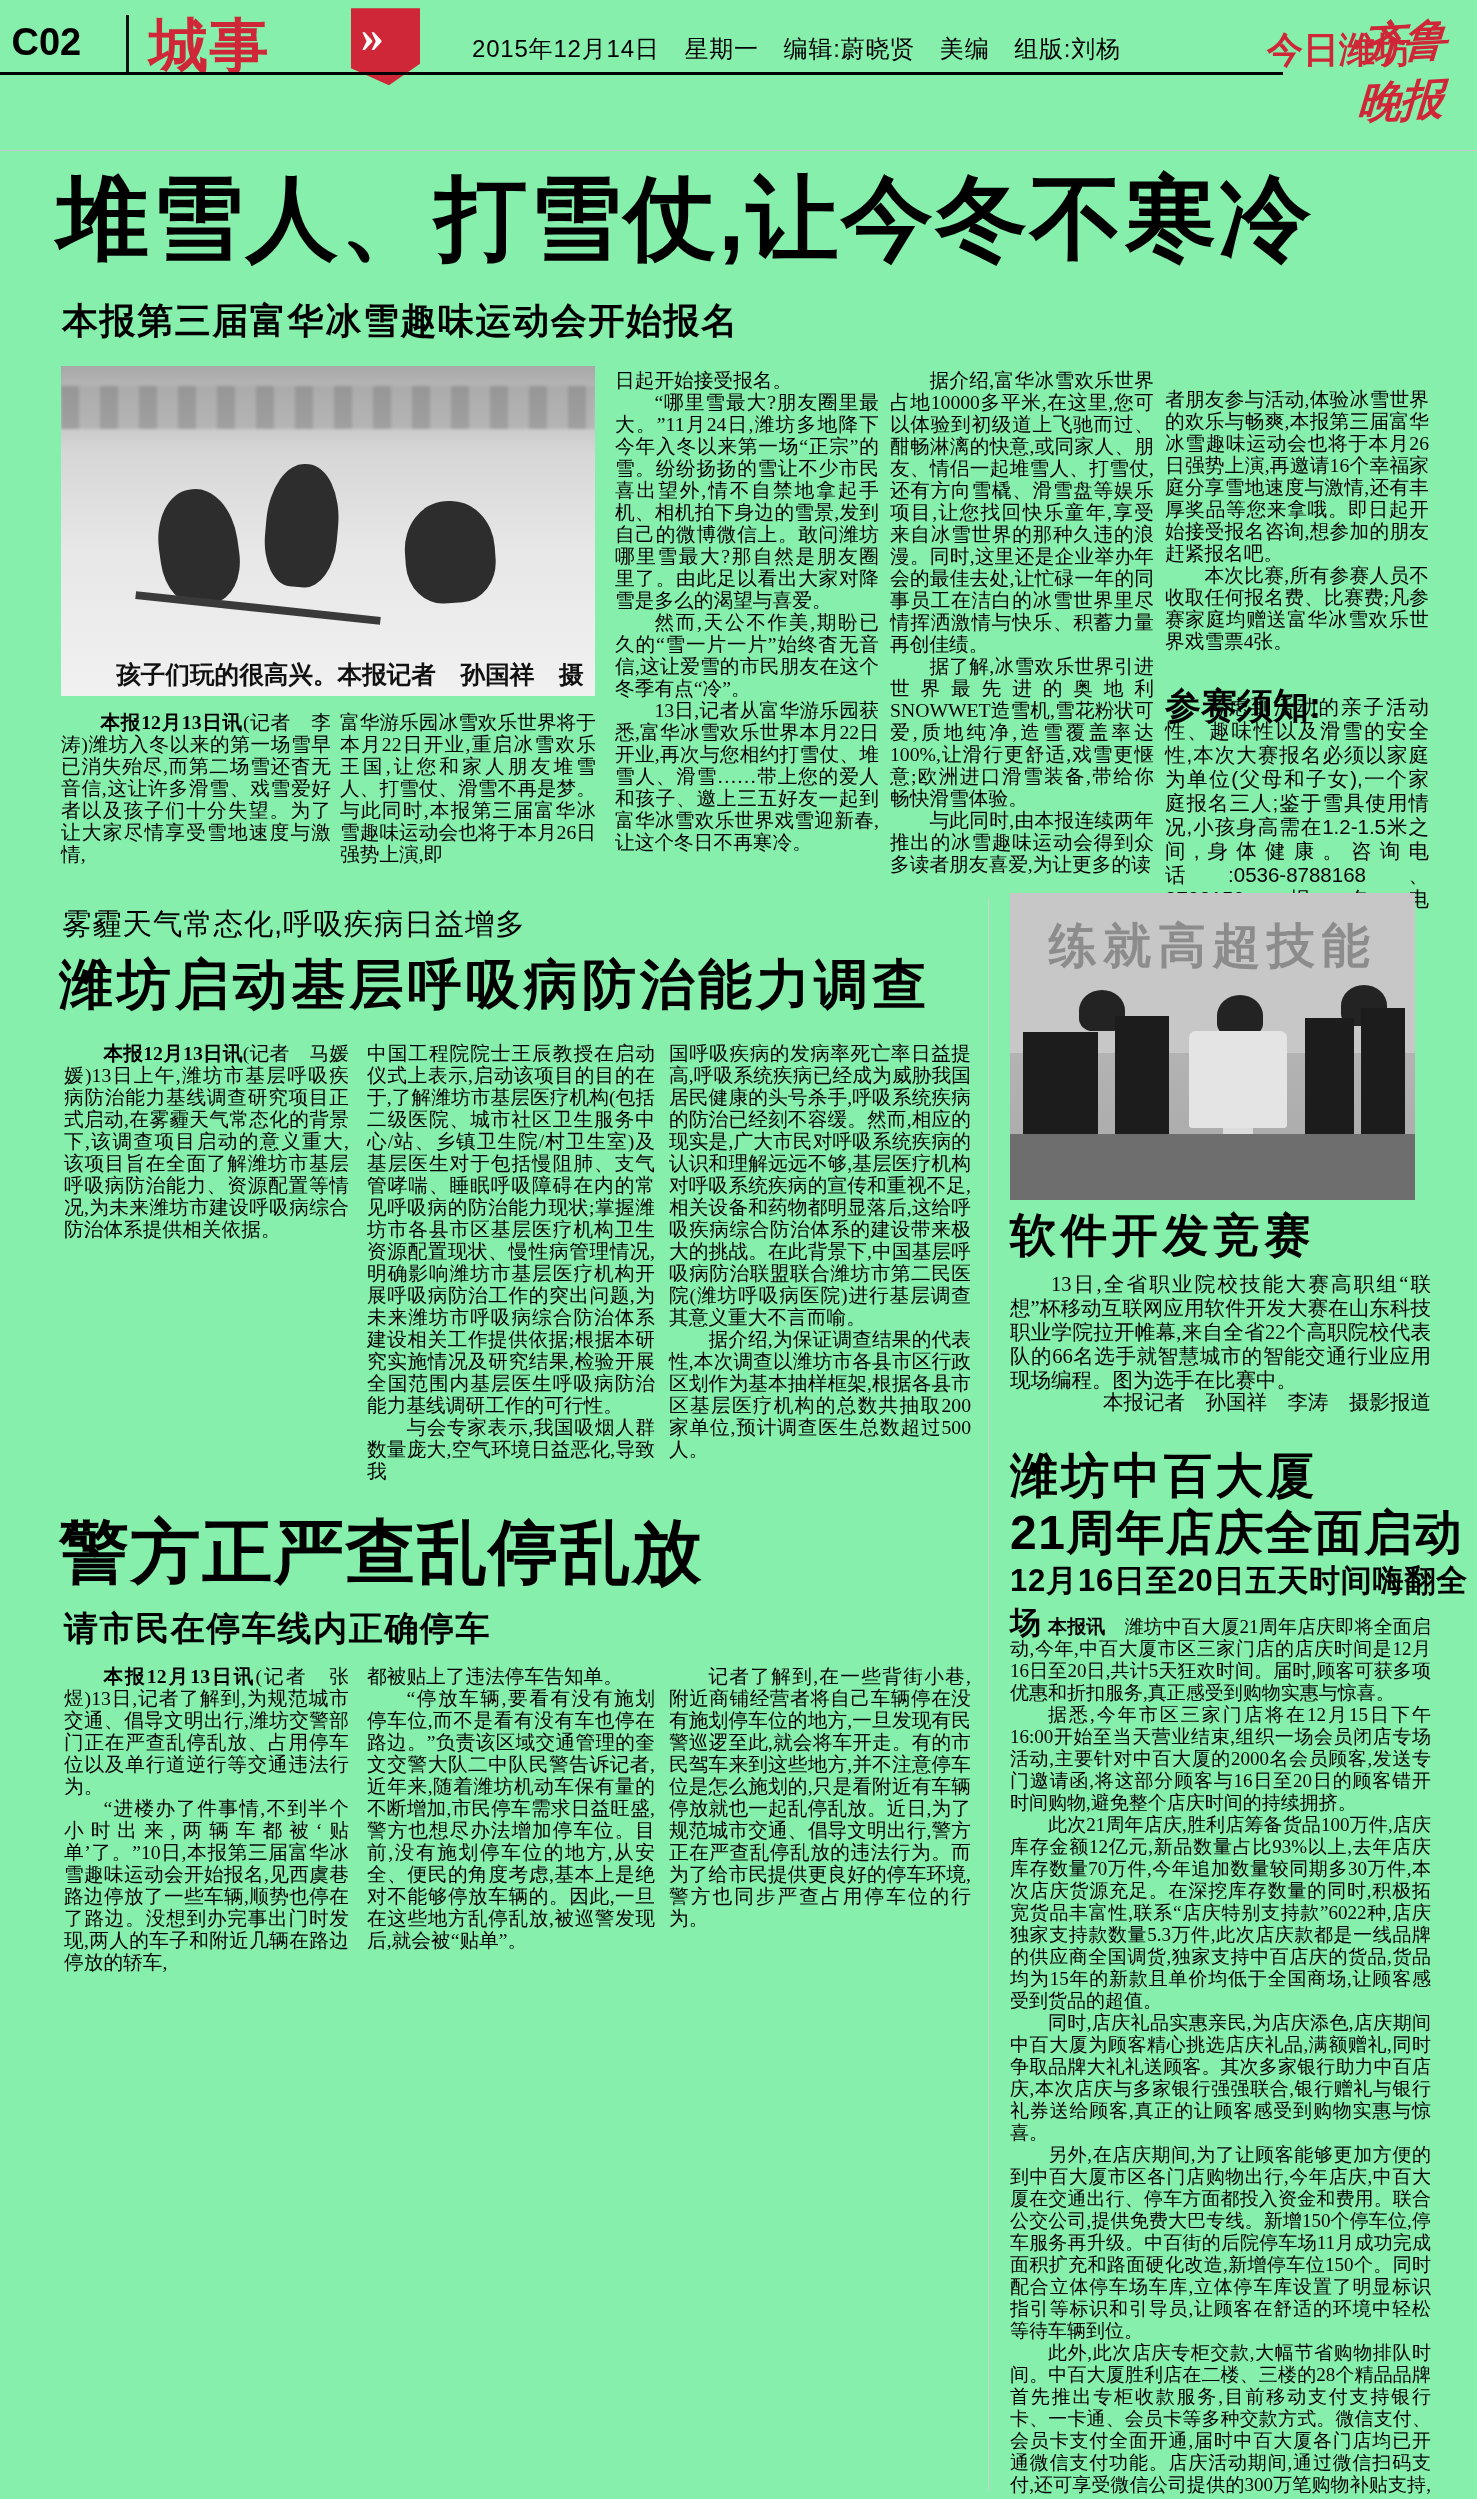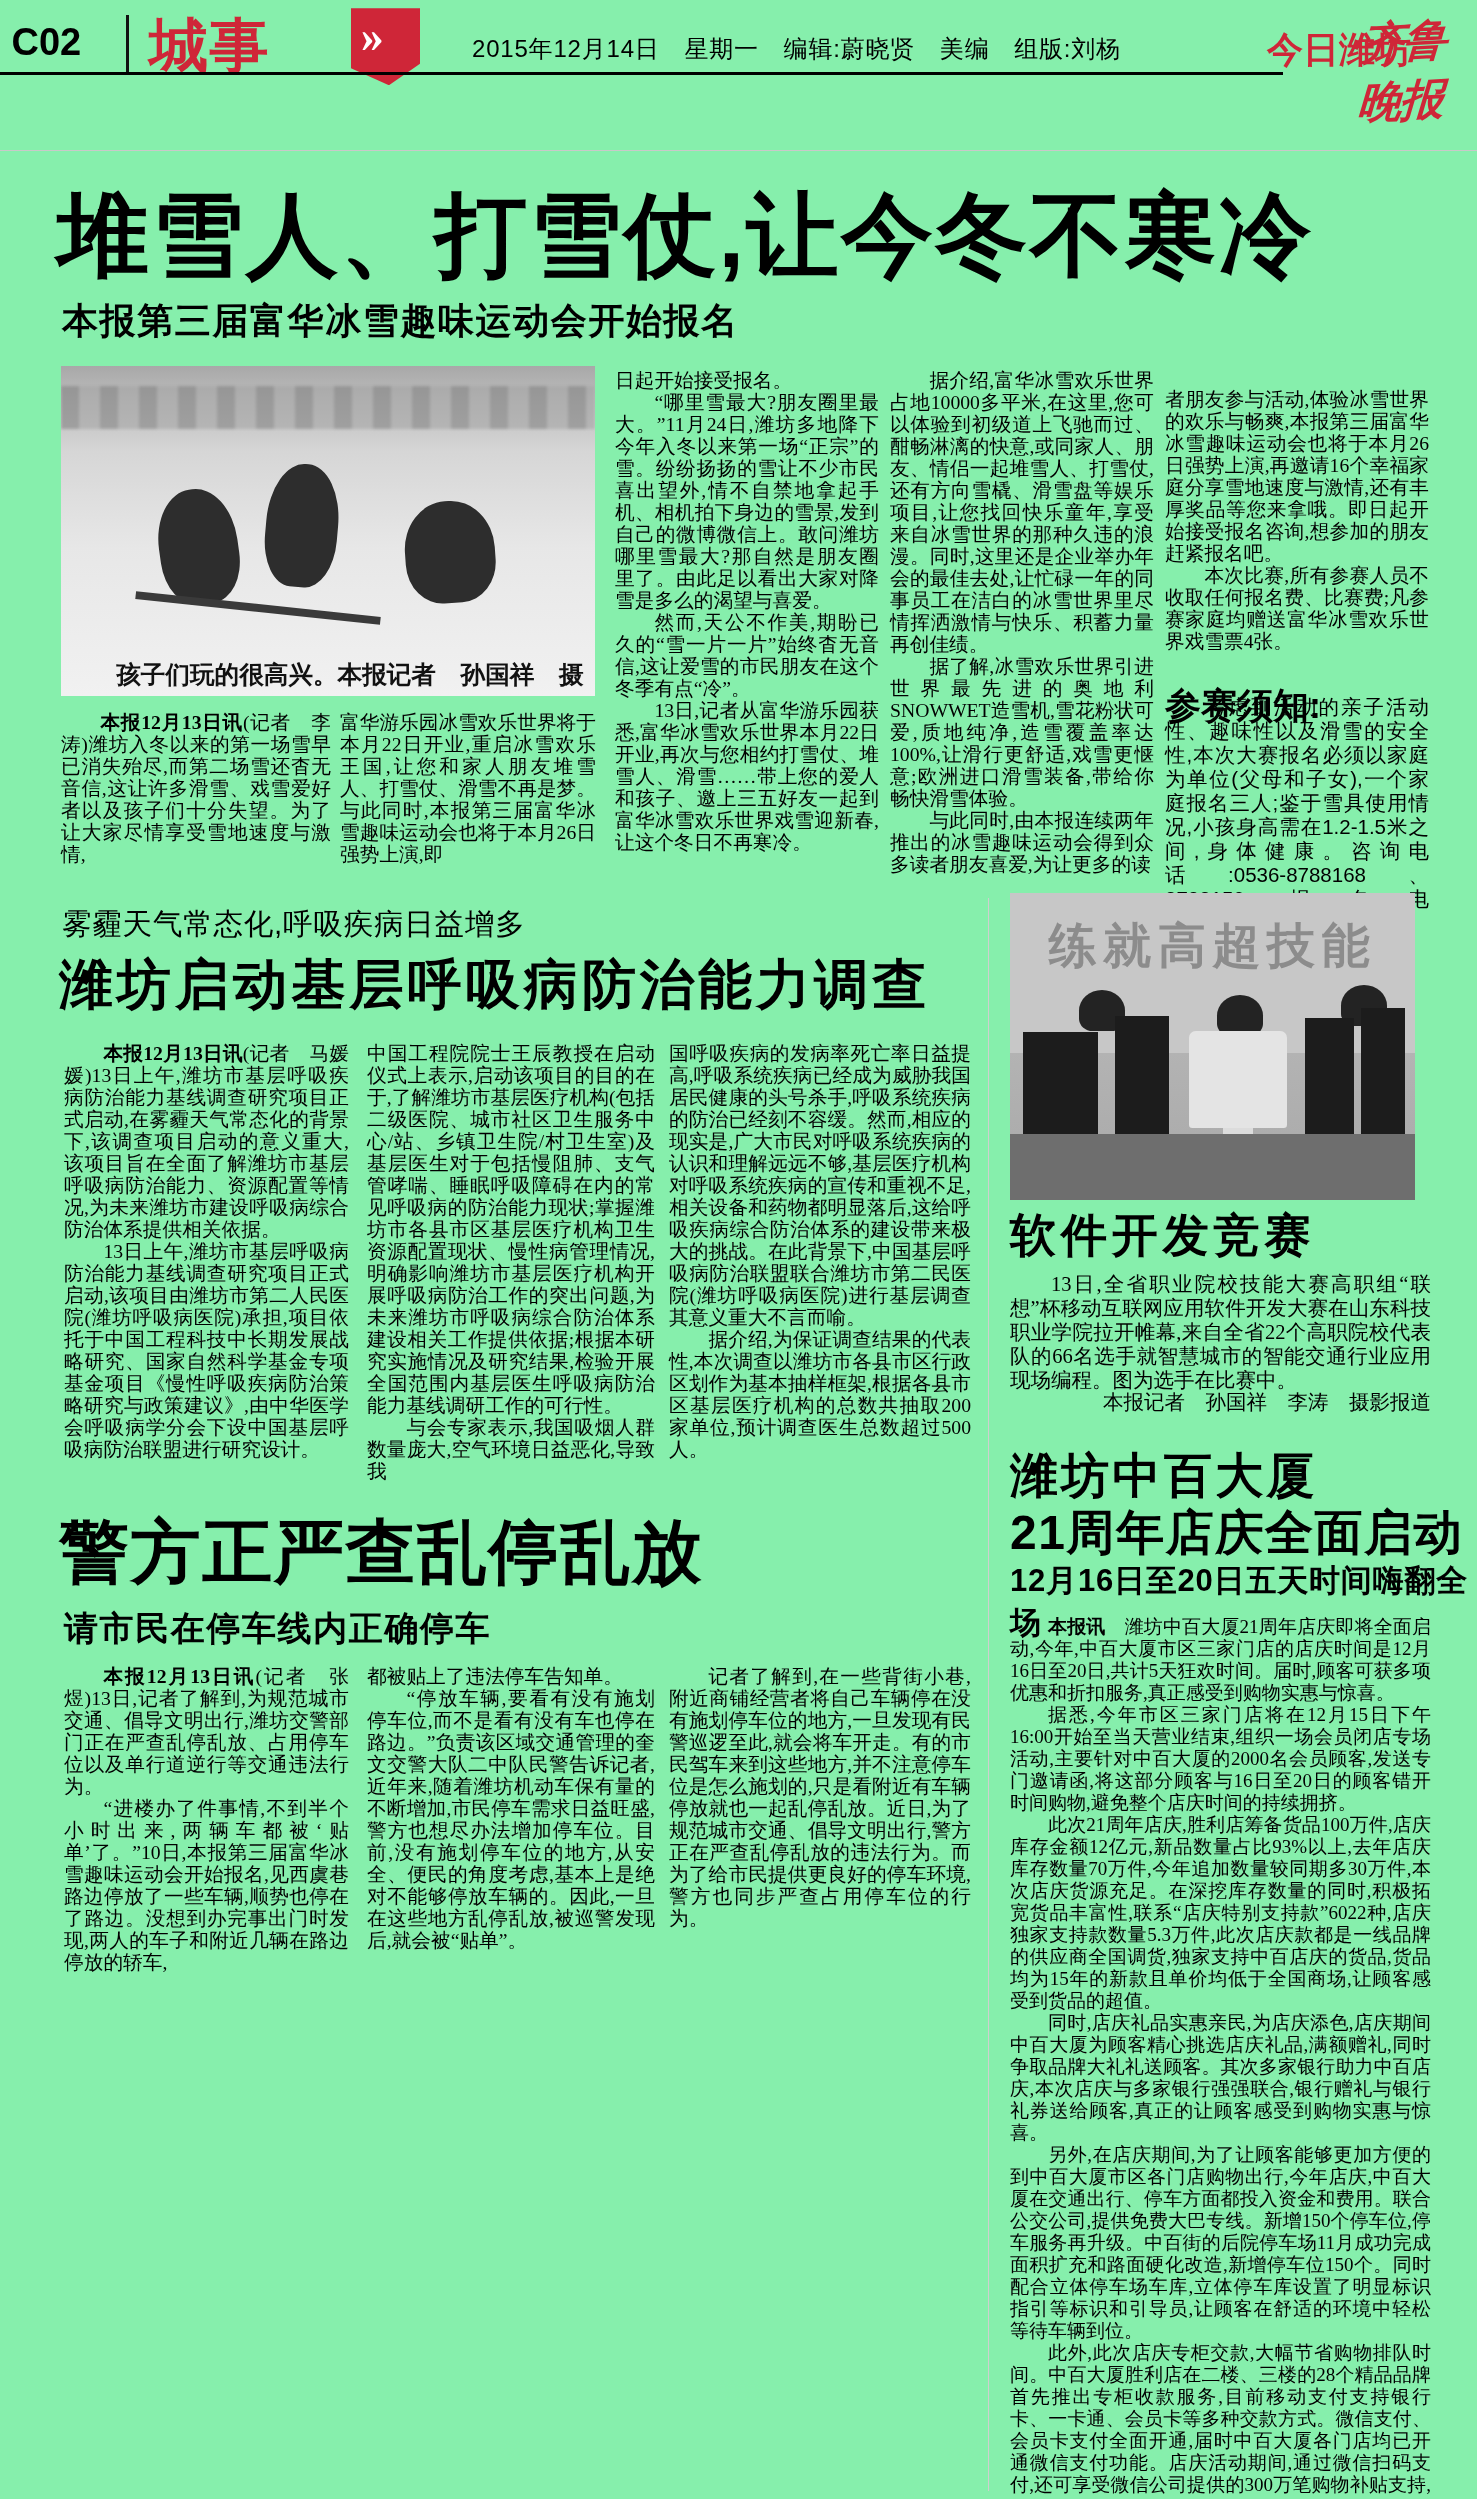--- a/index.html
+++ b/index.html
@@ -17,21 +17,21 @@
           clip-path:polygon(0 0,100% 0,100% 72%,55% 100%,0 78%); }
   .flag span { position:absolute; left:9.8px; top:1.6px; color:#fff; font-size:46px; font-weight:bold; }
   .dateline { left:472px; top:33px; font-size:24px; letter-spacing:0.8px; }
   .hline { left:0; top:72px; width:1283px; height:2.5px; background:#000; }
   .hairline { left:0; top:150px; width:1478px; height:0.8px; background:#c9c9c9; }
   .brandcn { left:1267px; top:26px; font-size:36px; font-weight:bold; color:var(--red); }
   .brandscript { left:1359px; top:11.5px; font-size:44px; font-weight:bold; font-style:italic;
                  color:var(--red); transform:rotate(-3deg) skewX(-6deg); letter-spacing:-1.6px; }
 
   
-  .a1-headline { left:57px; top:174px; width:1377px; font-size:92px; font-weight:bold; letter-spacing:2.5px; }
+  .a1-headline { left:57px; top:157px; width:1377px; font-size:92px; font-weight:bold; letter-spacing:2.5px; }
   .a1-subhead  { left:62px; top:297px; font-size:36px; letter-spacing:1.6px; }
   .photo1 { left:61px; top:366px; width:534px; height:330px; overflow:hidden;
             background:linear-gradient(180deg,#a8a8a8 0,#bdbdbd 10%,#d6d6d6 26%,#e7e7e7 55%,#f1f1f1 100%); }
   .trees { position:absolute; left:0; top:6%; width:100%; height:13%; opacity:.55; filter:blur(1.6px);
            background:repeating-linear-gradient(90deg,#7d7d7d 0 18px,#a3a3a3 18px 39px); }
   .kid { position:absolute; background:#2d2d2d; border-radius:48% 48% 40% 40%; }
   .k1 { left:98px; top:123px; width:79px; height:115px; transform:rotate(-8deg); }
   .k2 { left:205px; top:98px; width:72px; height:123px; transform:rotate(5deg); }
   .k3 { left:344px; top:135px; width:90px; height:102px; transform:rotate(-4deg); }
   .sled { position:absolute; left:74px; top:238px; width:246px; height:8.2px; background:#3a3a3a; transform:rotate(6deg); }
@@ -157,21 +157,20 @@
     <div class="abs col notice-body">
         <p>考虑到活动的亲子活动性、趣味性以及滑雪的安全性,本次大赛报名必须以家庭为单位(父母和子女),一个家庭报名三人;鉴于雪具使用情况,小孩身高需在1.2-1.5米之间,身体健康。咨询电话:0536-8788168、8788159;报名电话:13573629251。</p>
       </div>
   </section>
 
   <section>
     <div class="abs a2-kicker sans">雾霾天气常态化,呼吸疾病日益增多</div>
     <h1 class="abs a2-headline sans">潍坊启动基层呼吸病防治能力调查</h1>
     <div class="abs col a2c1">
         <p><b>本报12月13日讯</b>(记者　马媛媛)13日上午,潍坊市基层呼吸疾病防治能力基线调查研究项目正式启动,在雾霾天气常态化的背景下,该调查项目启动的意义重大,该项目旨在全面了解潍坊市基层呼吸病防治能力、资源配置等情况,为未来潍坊市建设呼吸病综合防治体系提供相关依据。</p>
-        <p>13日上午,潍坊市基层呼吸病防治能力基线调查研究项目正式启动,该项目由潍坊市第二人民医院(潍坊呼吸病医院)承担,项目依托于中国工程科技中长期发展战略研究、国家自然科学基金专项基金项目《慢性呼吸疾病防治策略研究与政策建议》,由中华医学会呼吸病学分会下设中国基层呼吸病防治联盟进行研究设计。</p>
       </div>
     <div class="abs col a2c2">
         <p class="flush">中国工程院院士王辰教授在启动仪式上表示,启动该项目的目的在于,了解潍坊市基层医疗机构(包括二级医院、城市社区卫生服务中心/站、乡镇卫生院/村卫生室)及基层医生对于包括慢阻肺、支气管哮喘、睡眠呼吸障碍在内的常见呼吸病的防治能力现状;掌握潍坊市各县市区基层医疗机构卫生资源配置现状、慢性病管理情况,明确影响潍坊市基层医疗机构开展呼吸病防治工作的突出问题,为未来潍坊市呼吸病综合防治体系建设相关工作提供依据;根据本研究实施情况及研究结果,检验开展全国范围内基层医生呼吸病防治能力基线调研工作的可行性。</p>
         <p>与会专家表示,我国吸烟人群数量庞大,空气环境日益恶化,导致我</p>
       </div>
     <div class="abs col a2c3">
         <p class="flush">国呼吸疾病的发病率死亡率日益提高,呼吸系统疾病已经成为威胁我国居民健康的头号杀手,呼吸系统疾病的防治已经刻不容缓。然而,相应的现实是,广大市民对呼吸系统疾病的认识和理解远远不够,基层医疗机构对呼吸系统疾病的宣传和重视不足,相关设备和药物都明显落后,这给呼吸疾病综合防治体系的建设带来极大的挑战。在此背景下,中国基层呼吸病防治联盟联合潍坊市第二民医院(潍坊呼吸病医院)进行基层调查其意义重大不言而喻。</p>
         <p>据介绍,为保证调查结果的代表性,本次调查以潍坊市各县市区行政区划作为基本抽样框架,根据各县市区基层医疗机构的总数共抽取200家单位,预计调查医生总数超过500人。</p>
       </div>
   </section>

